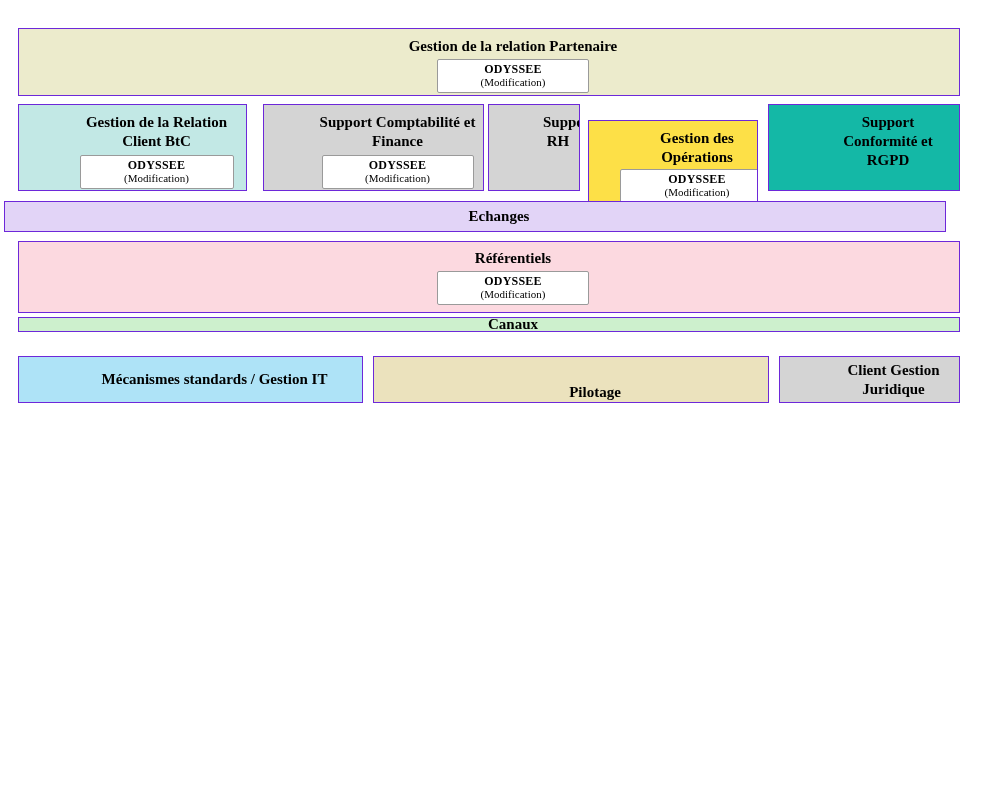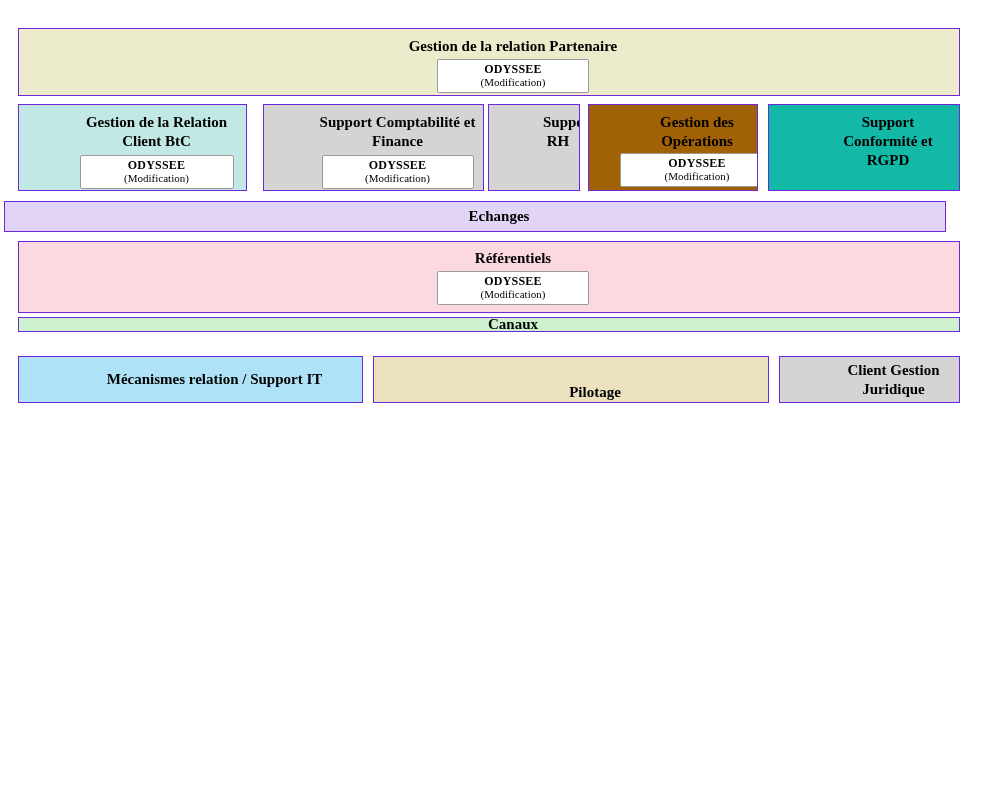--- a/index.html
+++ b/index.html
@@ -128,21 +128,21 @@
     <div class="odyssee">
       <div class="ody-name">ODYSSEE</div>
       <div class="ody-state">(Modification)</div>
     </div>
   </div>
 
   <div class="block" id="blk-rh" style="background-color: rgb(212, 212, 212);">
     <div class="block-title">Support RH</div>
   </div>
 
-  <div class="block" id="blk-operations" style="background-color: #a16207;">
+  <div class="block" id="blk-operations" style="background-color: #fde047; margin-top: 16px;">
     <div class="block-title">Gestion des Opérations</div>
     <div class="odyssee">
       <div class="ody-name">ODYSSEE</div>
       <div class="ody-state">(Modification)</div>
     </div>
   </div>
 
   <div class="block" id="blk-conformite" style="background-color: #14b8a6;">
     <div class="block-title">Support Conformité et RGPD</div>
   </div>
@@ -157,21 +157,21 @@
       <div class="ody-name">ODYSSEE</div>
       <div class="ody-state">(Modification)</div>
     </div>
   </div>
 
   <div class="block banner" id="blk-canaux" style="background-color: rgb(205, 240, 205);">
     <div class="block-title">Canaux</div>
   </div>
 
   <div class="block" id="blk-mecanismes" style="background-color: rgb(174, 227, 247);">
-    <div class="block-title">Mécanismes relation / Support IT</div>
+    <div class="block-title">Mécanismes standards / Gestion IT</div>
   </div>
 
   <div class="block" id="blk-pilotage" style="background-color: rgb(235, 226, 189);">
     <div class="block-title">Pilotage</div>
   </div>
 
   <div class="block" id="blk-juridique" style="background-color: rgb(212, 212, 212);">
     <div class="block-title">Client Gestion Juridique</div>
   </div>
 

